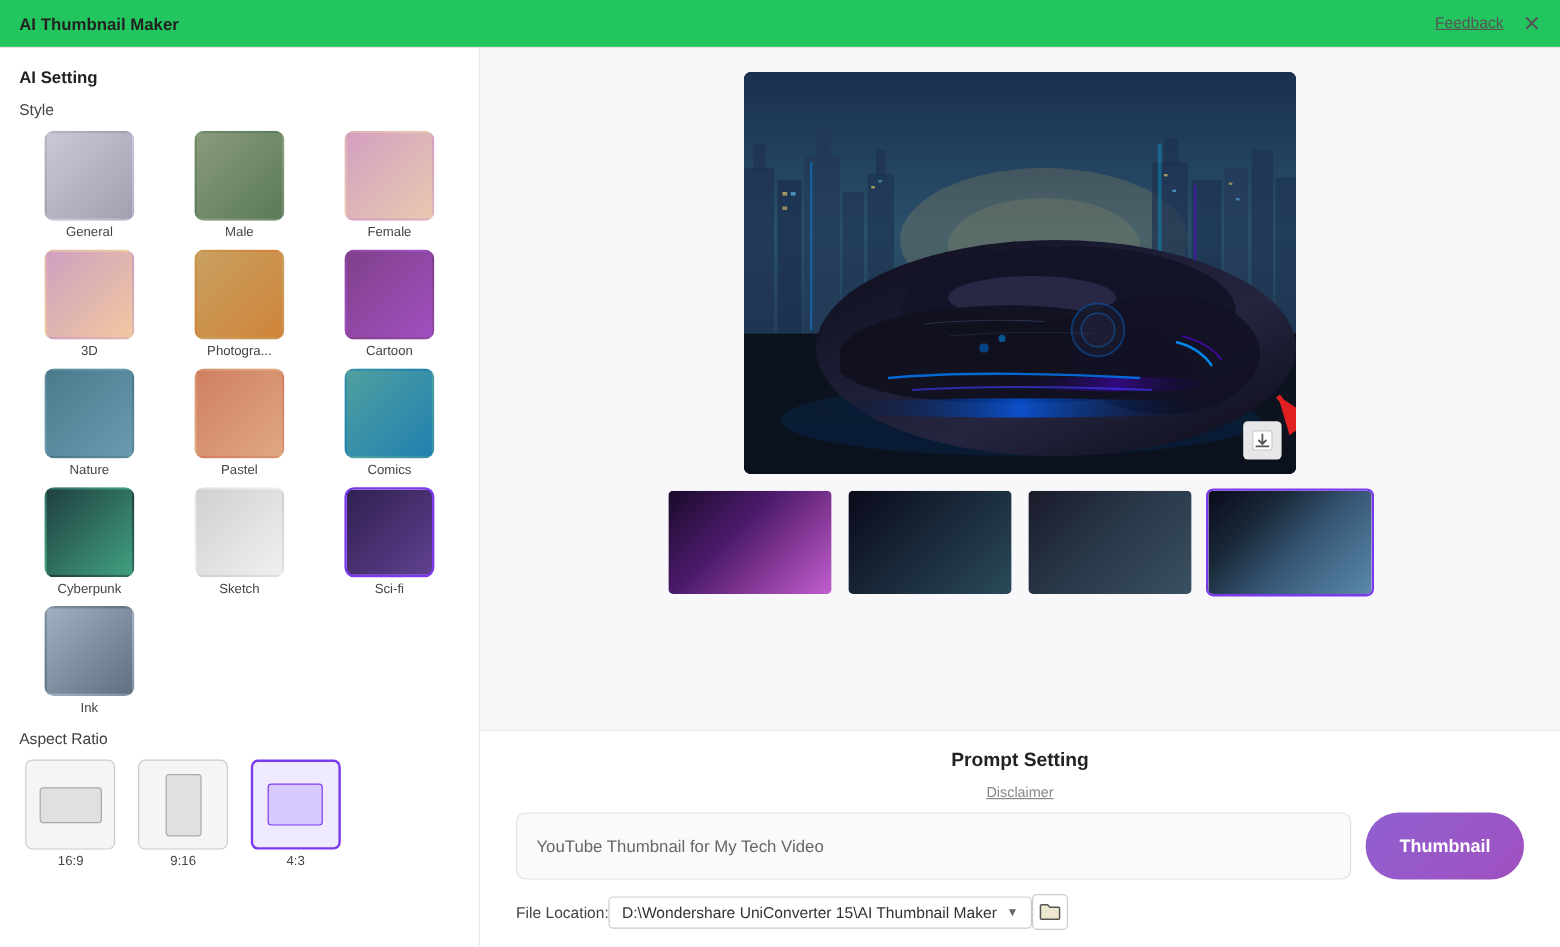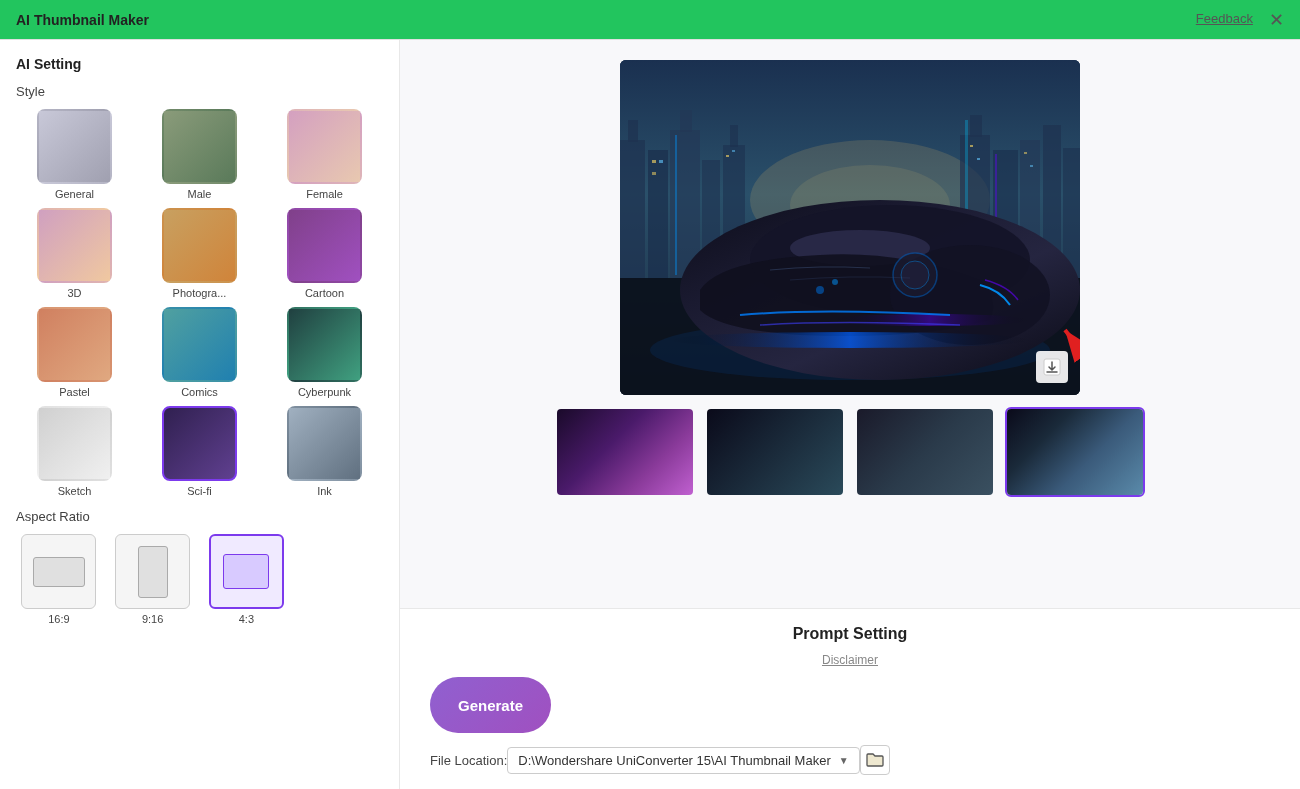--- a/index.html
+++ b/index.html
@@ -394,20 +394,24 @@
           <div class="style-img threed"></div>
           <span class="style-name">3D</span>
         </div>
         <div class="style-item">
           <div class="style-img photographic"></div>
           <span class="style-name">Photogra...</span>
         </div>
         <div class="style-item">
           <div class="style-img cartoon"></div>
           <span class="style-name">Cartoon</span>
+        </div>
+        <div class="style-item">
+          <div class="style-img nature"></div>
+          <span class="style-name">Nature</span>
         </div>
         <div class="style-item">
           <div class="style-img pastel"></div>
           <span class="style-name">Pastel</span>
         </div>
         <div class="style-item">
           <div class="style-img comics"></div>
           <span class="style-name">Comics</span>
         </div>
         <div class="style-item">
@@ -586,21 +590,22 @@
           </div>
         </div>
     </div>
 
     <div class="bottom-section">
       <div class="prompt-header">
         <span class="prompt-title">Prompt Setting</span>
         <a class="disclaimer-link">Disclaimer</a>
       </div>
       <div class="prompt-row">
-        <button class="generate-btn">Generate</button>
+        <input class="prompt-input" id="prompt-input" type="text" placeholder="YouTube Thumbnail for My Tech Video" value="YouTube Thumbnail for My Tech Video" style="">
+        <button class="generate-btn">Thumbnail</button>
       </div>
       <div class="file-location-row">
         <span class="file-location-label">File Location:</span>
         <div class="file-path-select">
           <span class="file-path-text">D:\Wondershare UniConverter 15\AI Thumbnail Maker</span>
           <span class="dropdown-arrow">▼</span>
         </div>
         <div class="folder-icon-btn">
           <svg width="18" height="16" viewBox="0 0 18 16" fill="none">
             <path d="M1 3C1 2.4 1.4 2 2 2H7L9 4H16C16.6 4 17 4.4 17 5V13C17 13.6 16.6 14 16 14H2C1.4 14 1 13.6 1 13V3Z" stroke="#555" stroke-width="1.3" fill="rgba(200,180,100,0.3)"></path>

